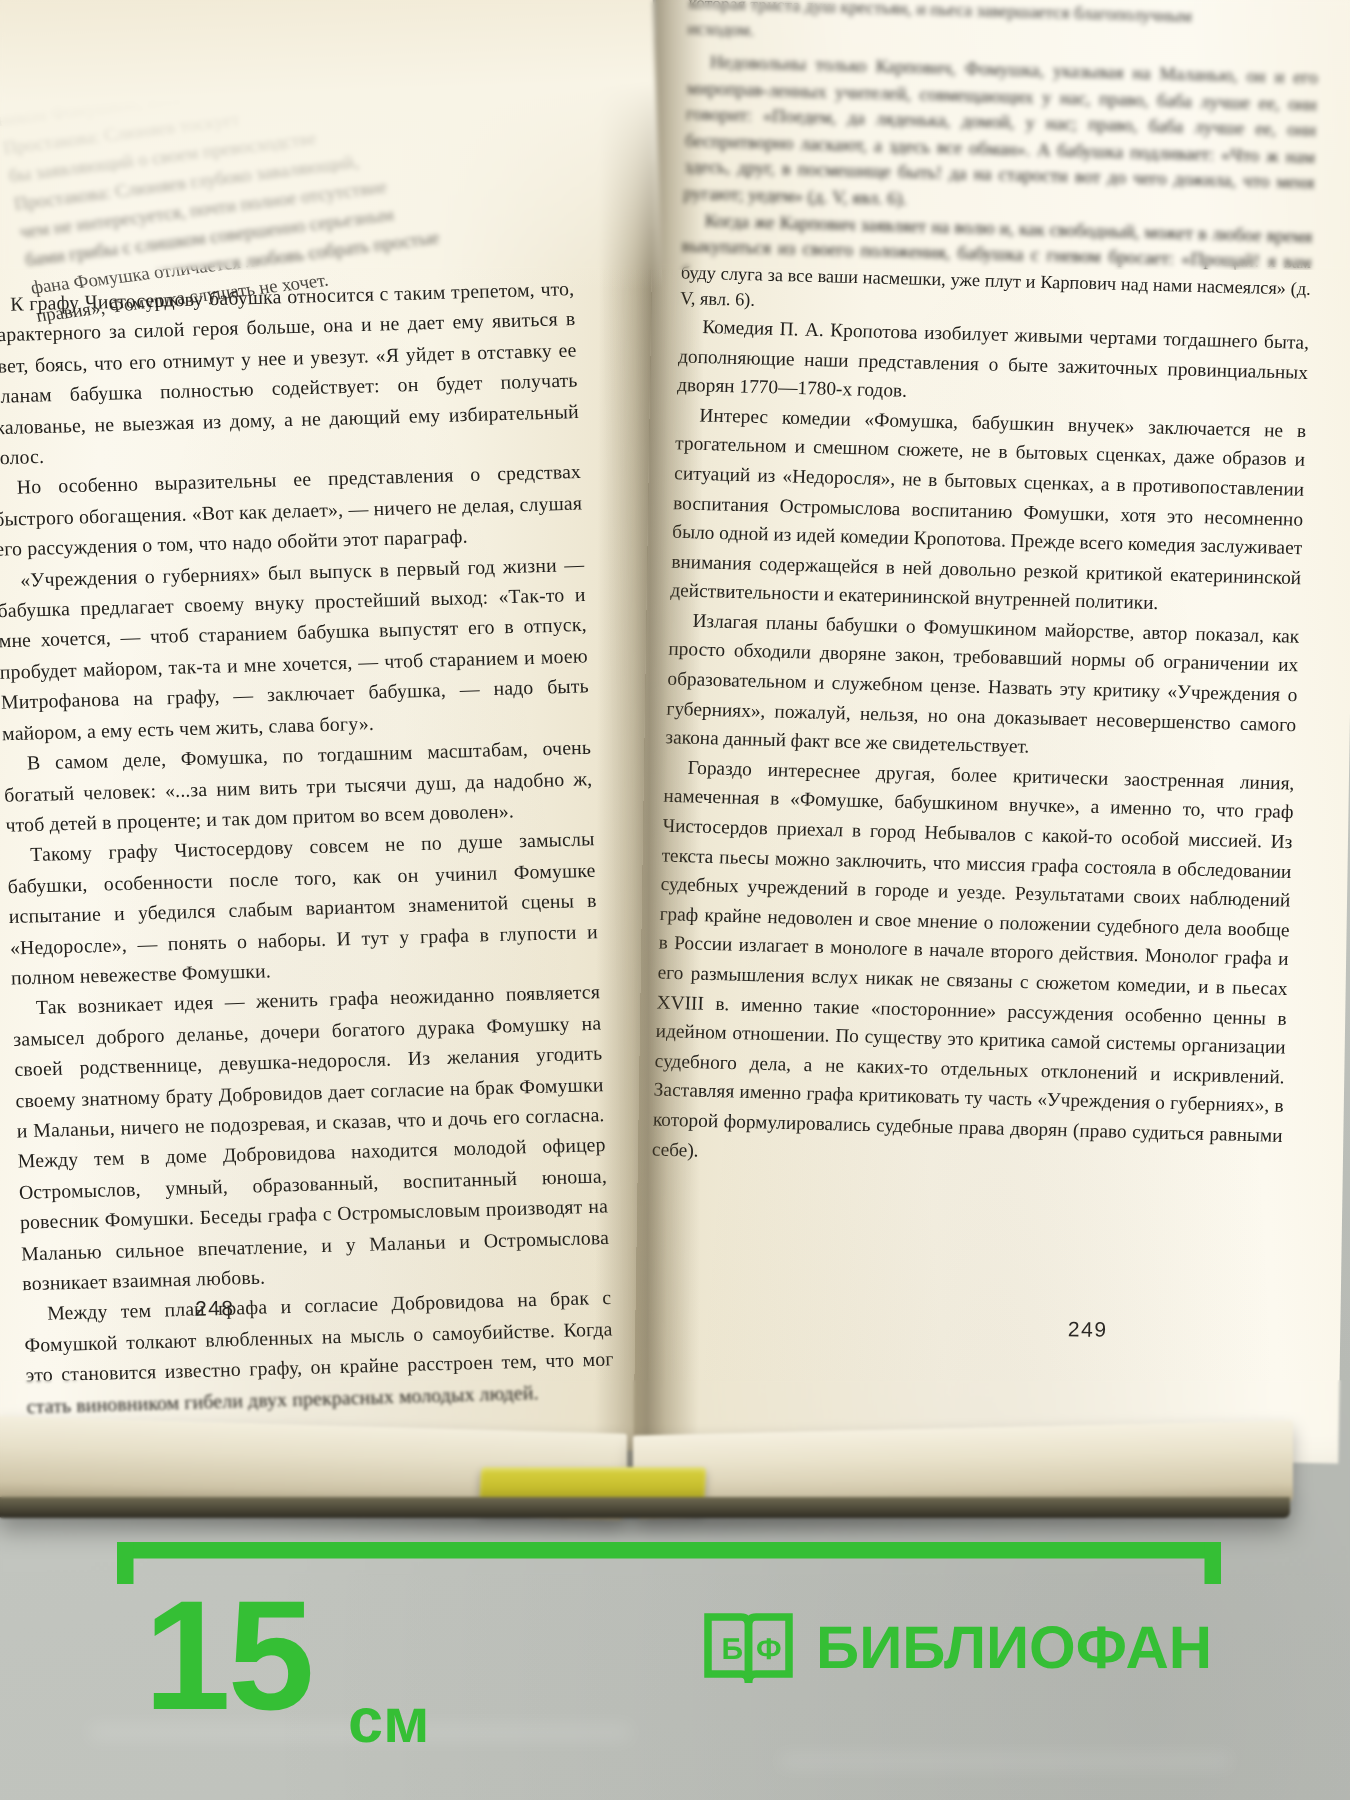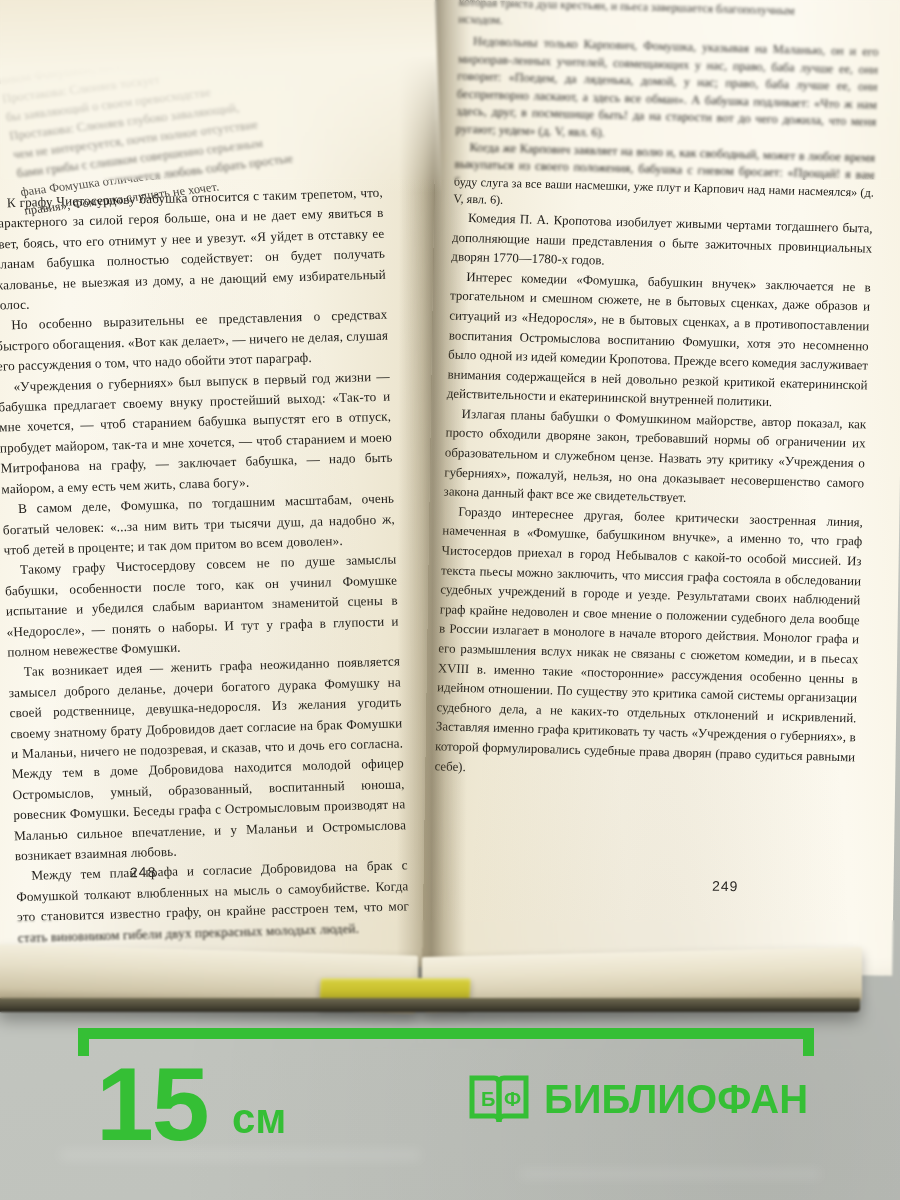--- a/index.html
+++ b/index.html
@@ -262,21 +262,21 @@
     font-family: "Liberation Sans", sans-serif;
     font-weight: bold;
     font-size: 104px;
     line-height: 104px;
     color: #35bf35;
     letter-spacing: -2px;
   }
   .scale-unit {
     position: absolute;
     left: 232px;
-    top: 88px;
+    top: 116px;
     font-family: "Liberation Sans", sans-serif;
     font-weight: bold;
     font-size: 42px;
     line-height: 42px;
     color: #35bf35;
   }
 
   .logo {
     position: absolute;
     left: 468px;

